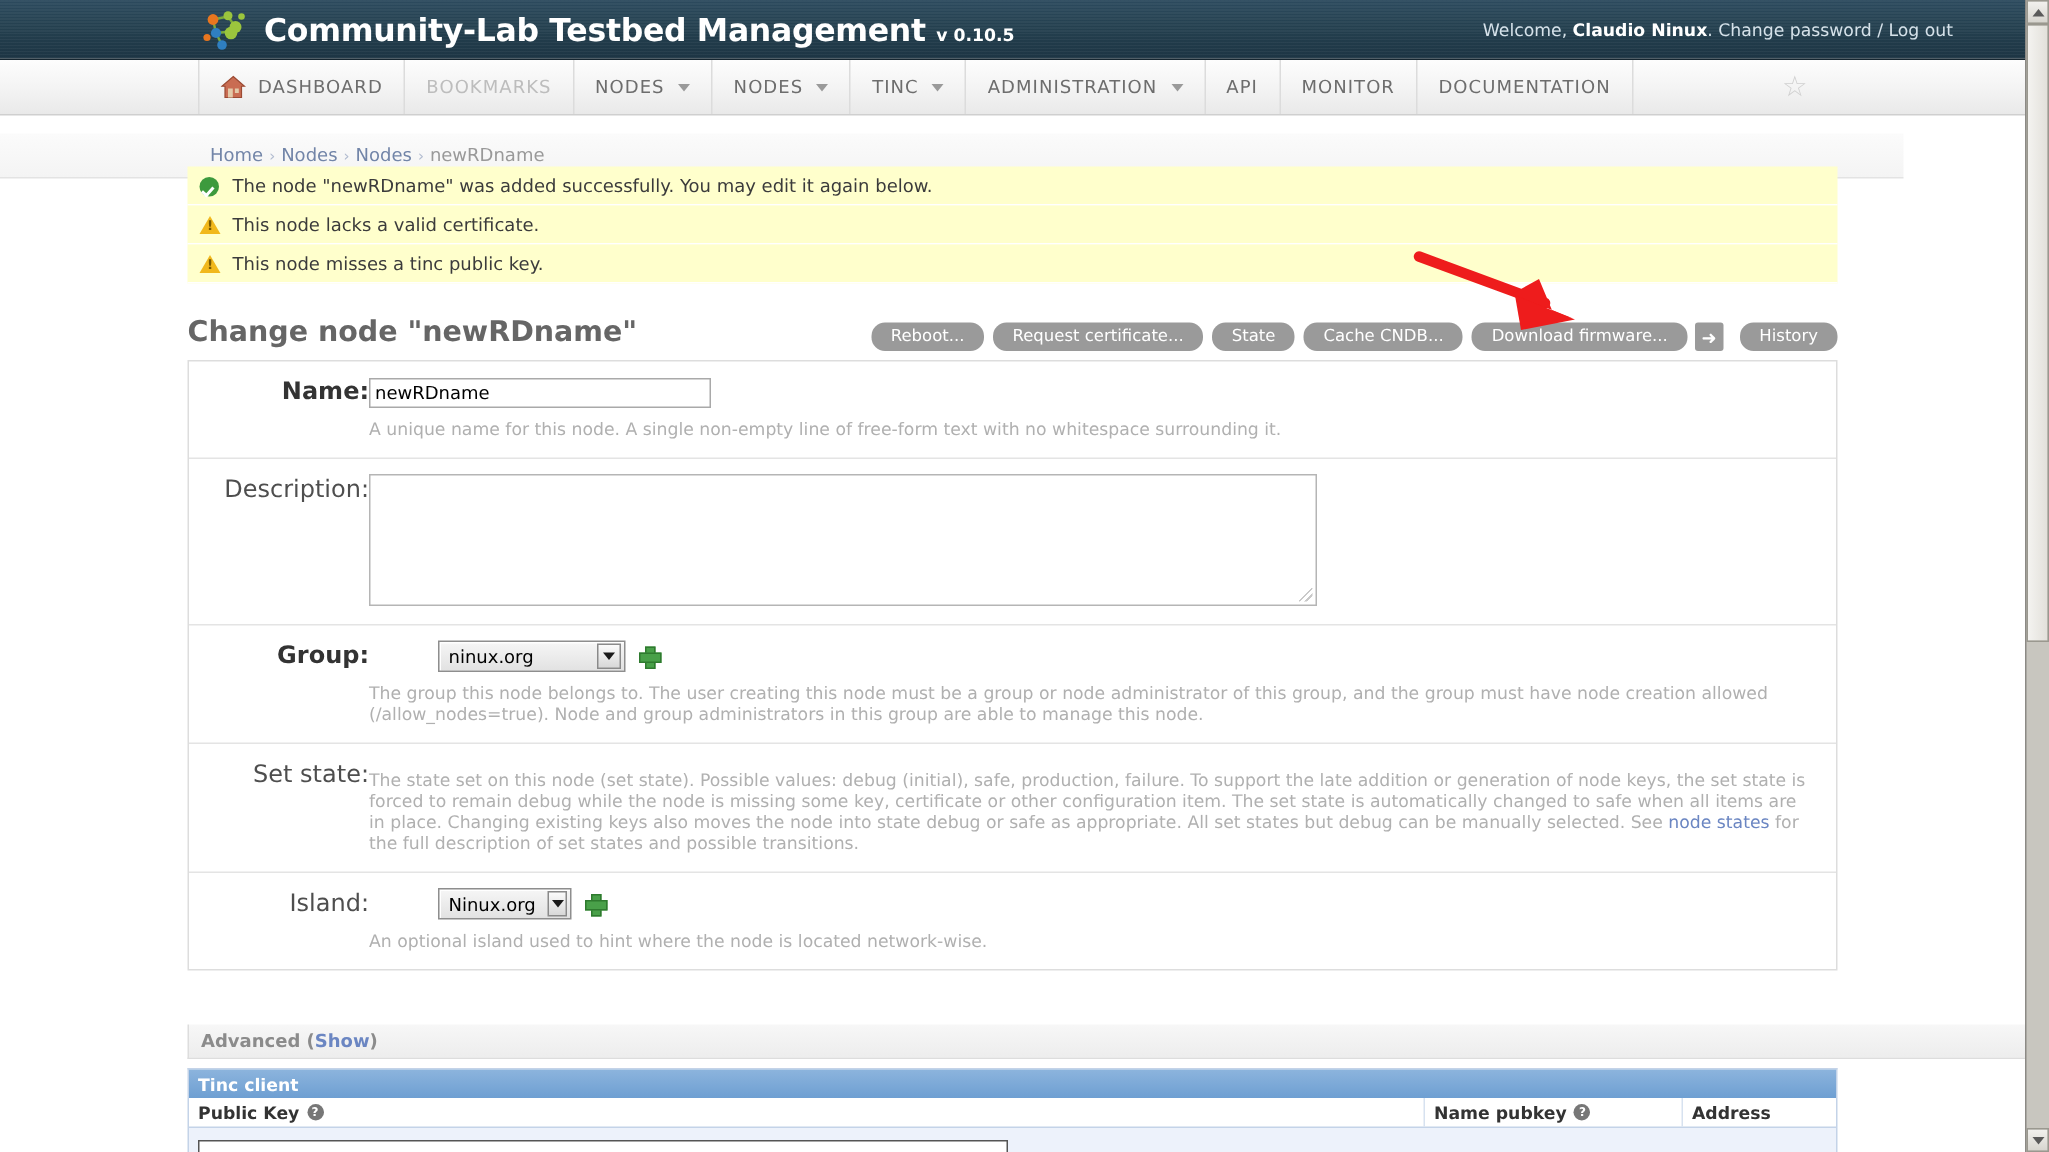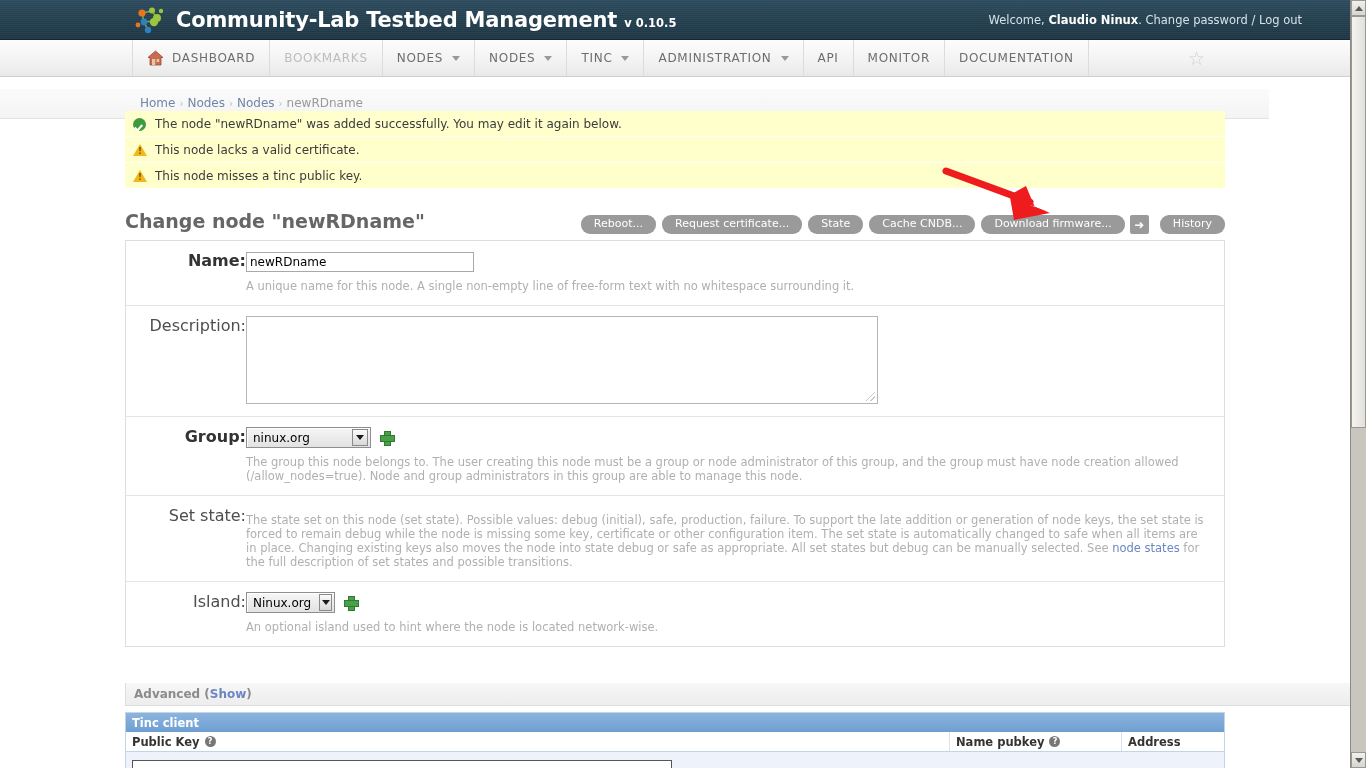--- a/index.html
+++ b/index.html
@@ -249,21 +249,21 @@
   .ta-wrap { position: relative; width: 632px; }
   .ta-grip {
     position: absolute; right: 3px; bottom: 3px;
     width: 9px; height: 9px;
     background:
       linear-gradient(135deg, transparent 0 45%, #c9c9c9 45% 55%, transparent 55% 100%),
       linear-gradient(135deg, transparent 0 70%, #c9c9c9 70% 80%, transparent 80% 100%);
     pointer-events: none;
   }
 
-  .selwrap { display: flex; align-items: center; }
+  .selwrap { display: flex; align-items: center; margin-left: 46px; }
   .selbox {
     position: relative;
     display: inline-flex; align-items: center;
     height: 21px;
     border: 1px solid #8e8e8e;
     background: linear-gradient(to bottom, #f6f6f6 0%, #e2e2e2 100%);
     padding: 0 0 0 6px;
     font-size: 12px;
     color: #000;
     cursor: pointer;

